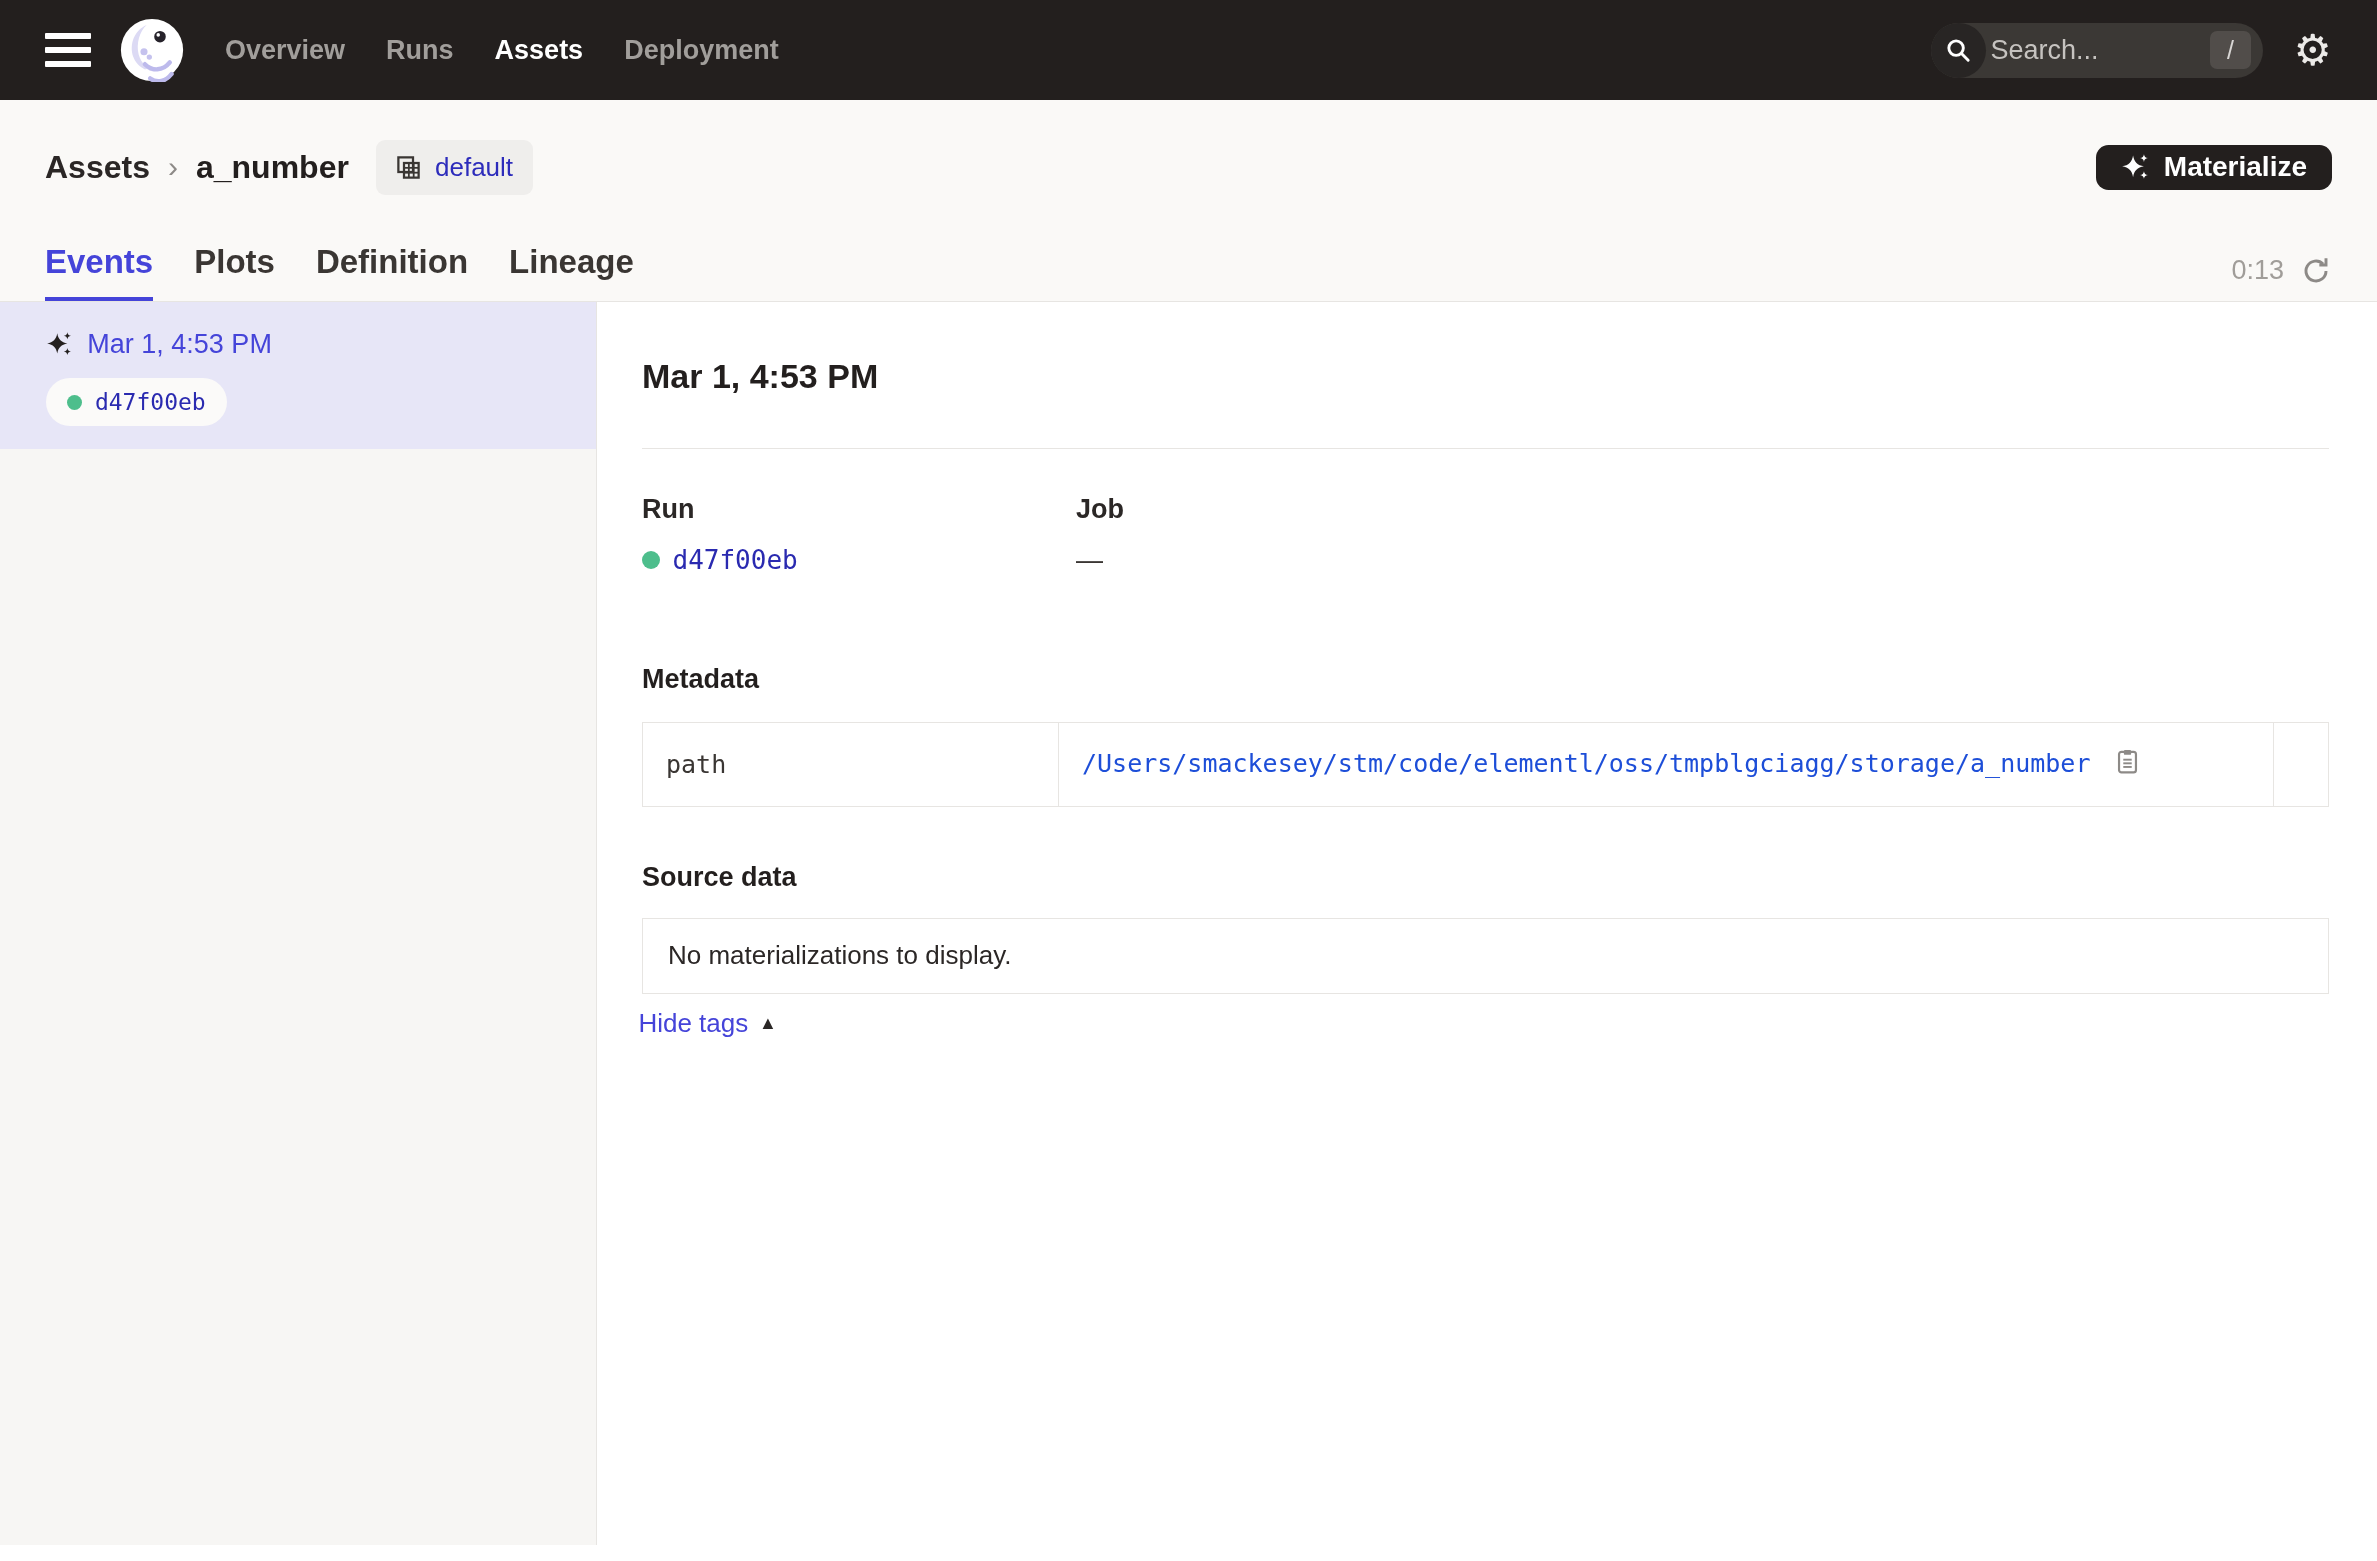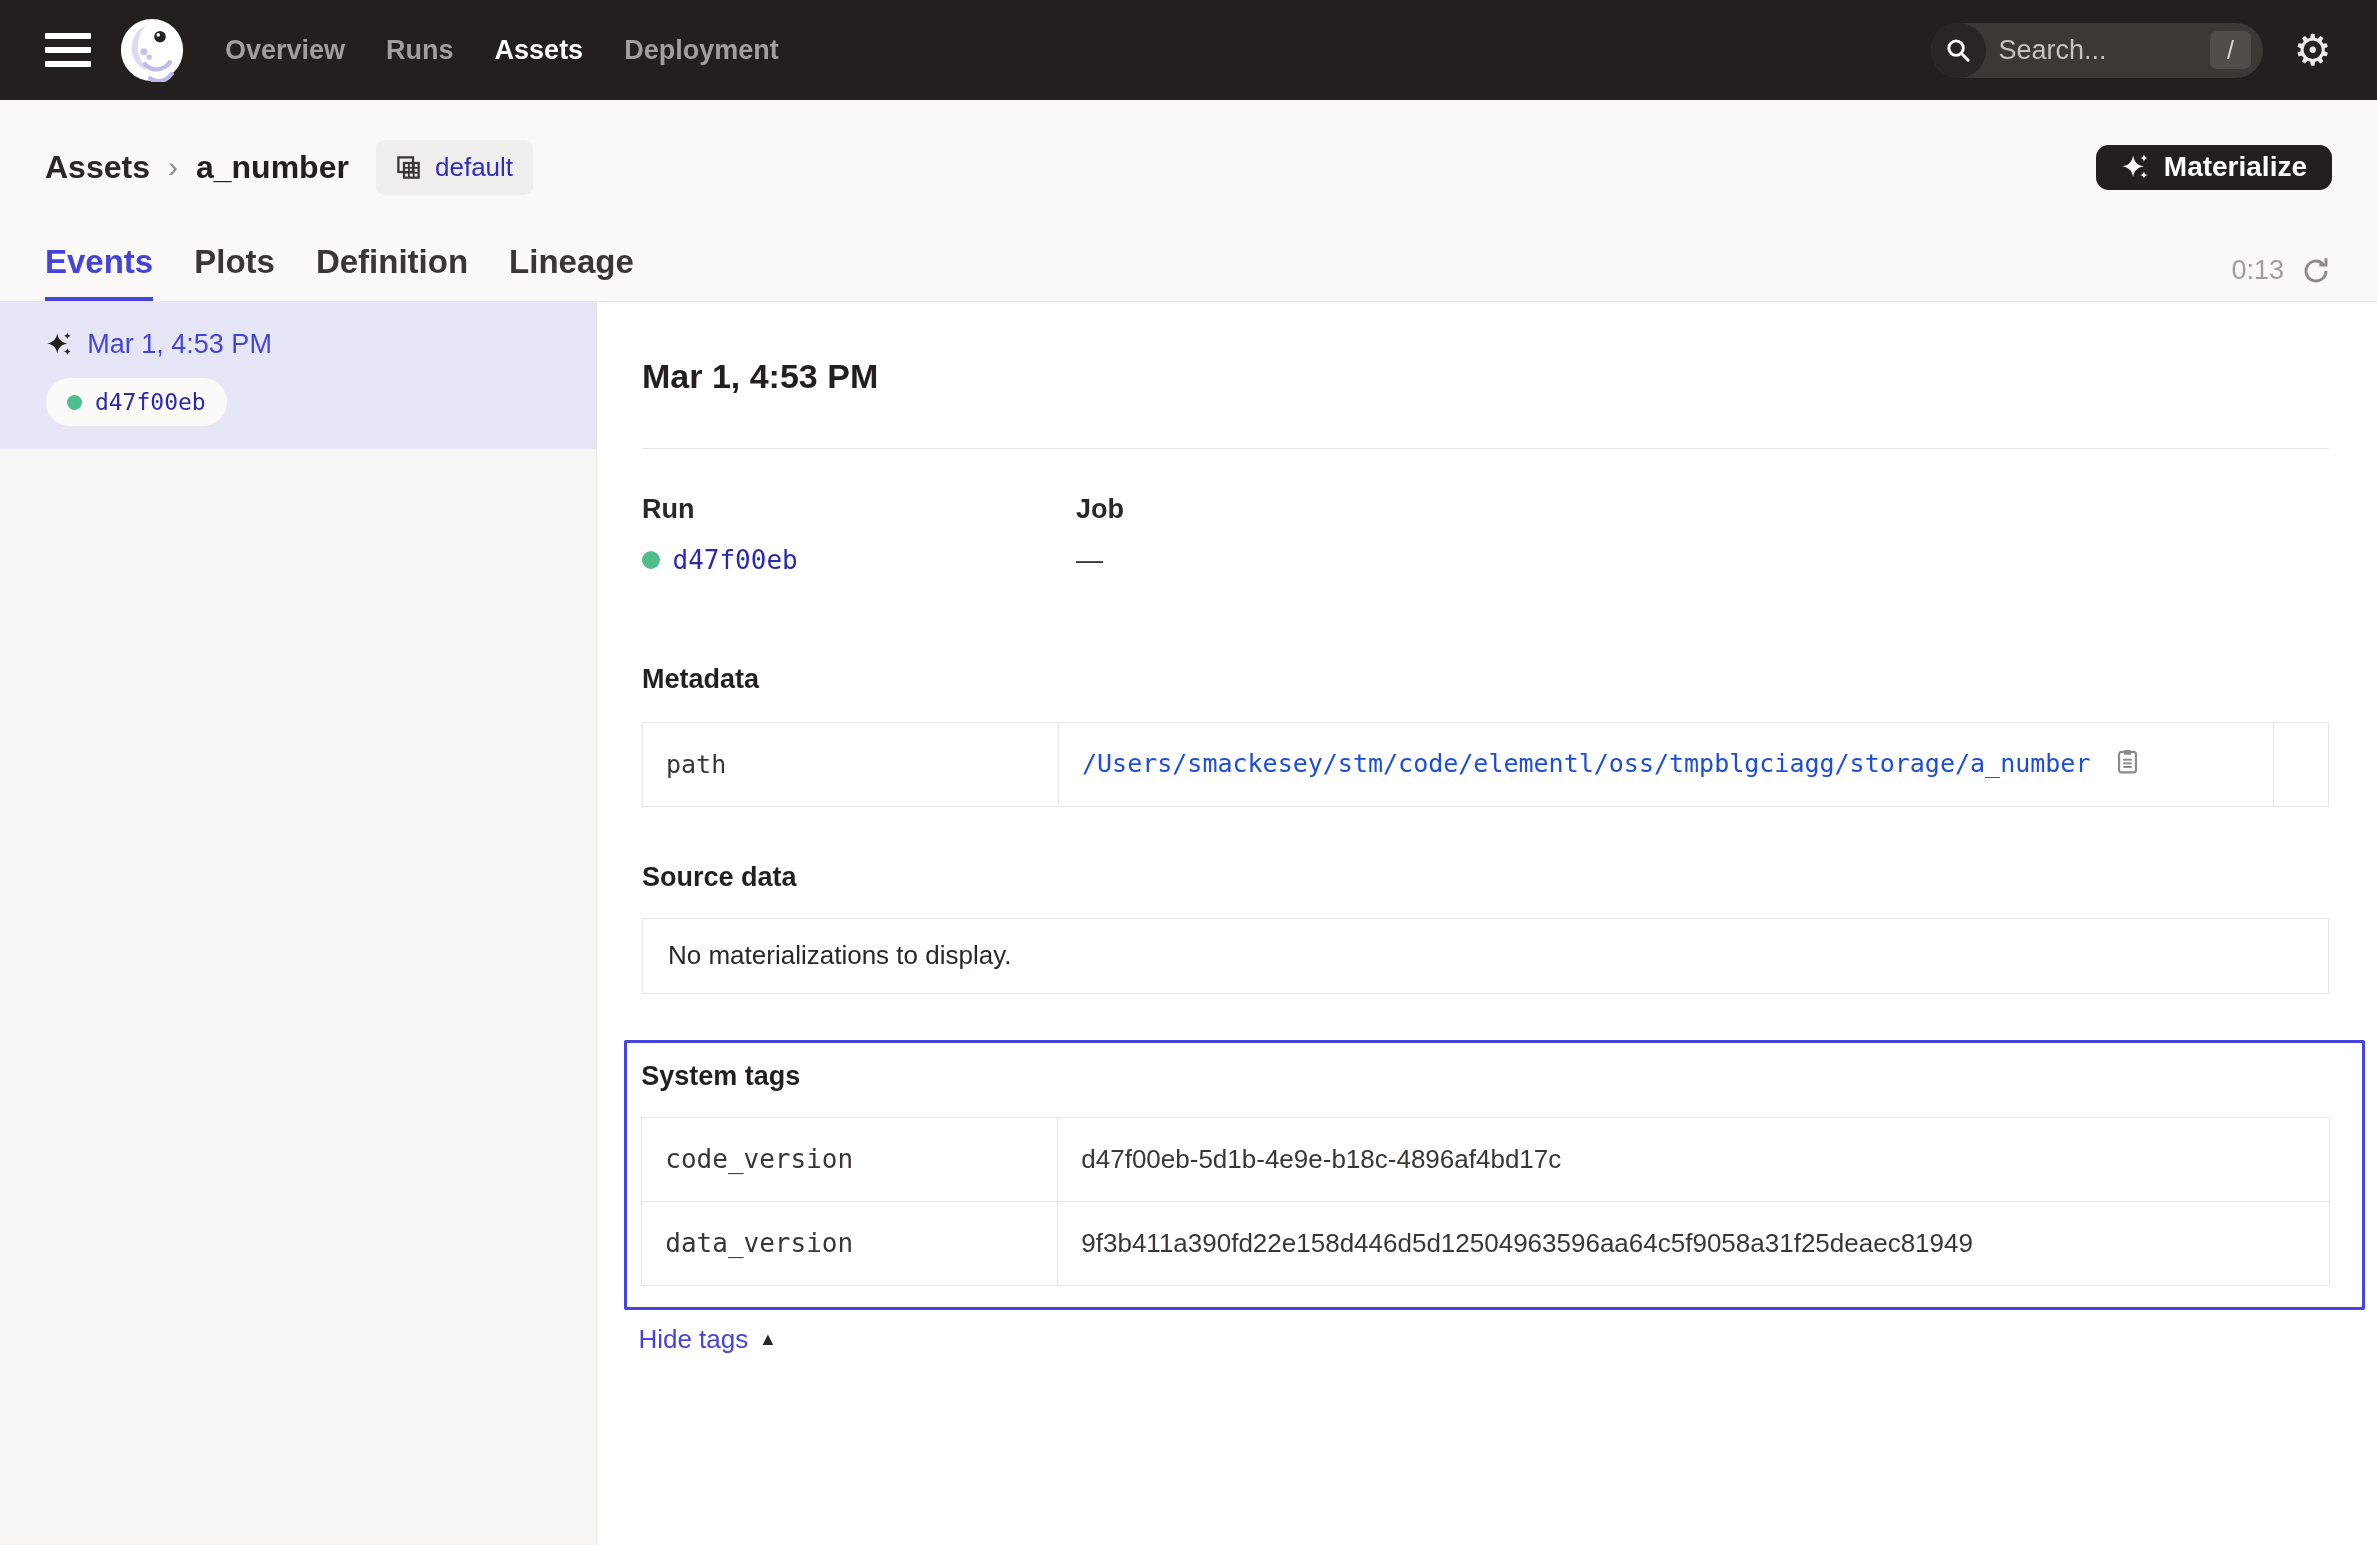--- a/index.html
+++ b/index.html
@@ -15,21 +15,21 @@
   .logo { margin-left:29px; width:64px; height:64px; }
   .navlinks { display:flex; align-items:center; gap:41px; margin-left:41px; }
   .navlink { font-size:27px; font-weight:600; color:#a19e9b; cursor:pointer; }
   .navlink.active { color:#ffffff; }
   .topnav-spacer { flex:1; }
   .searchbox { width:332px; height:55px; background:#3b3835; border-radius:29px;
     display:flex; align-items:center; overflow:hidden; }
   .search-circle { width:55px; height:55px; border-radius:50%; background:#282524;
     display:flex; align-items:center; justify-content:center; flex:none; }
   .search-input { flex:1; min-width:0; background:transparent; border:none; outline:none;
-    color:#eceae8; font-size:27px; padding-left:12px; font-family:"Liberation Sans",sans-serif; }
+    color:#eceae8; font-size:27px; padding-left:4px; font-family:"Liberation Sans",sans-serif; }
   .search-input::placeholder { color:#c6c3c0; opacity:1; }
   .slash-badge { flex:none; margin-right:12.5px; width:41px; height:38px; background:#514d4a;
     border-radius:7.1px; color:#d9d7d5; font-size:25px; display:flex; align-items:center; justify-content:center; }
   .gear { margin-left:30px; font-size:43px; color:#eceae8; line-height:1; cursor:pointer;
     font-family:"DejaVu Sans", sans-serif; }
 
   
   .header { height:134px; background:#faf9f7; display:flex; align-items:center; padding:0 45px; }
   .crumb-root { font-size:32px; font-weight:600; color:#2b2726; cursor:pointer; }
   .crumb-sep { font-size:30px; color:#8d8a87; margin:0 18px; }
@@ -239,35 +239,20 @@
         </tr>
       </tbody>
         </table>
     </div>
 
     <div class="source-section">
       <div class="section-heading">Source data</div>
       <div class="empty-box">No materializations to display.</div>
     </div>
 
-    <div class="systags-section">
-      <div class="section-heading">System tags</div>
-      <table class="kv-table">
-        <tbody>
-            <tr>
-          <td class="kv-key mono">code_version</td>
-          <td>d47f00eb-5d1b-4e9e-b18c-4896af4bd17c</td>
-        </tr>
-        <tr>
-          <td class="kv-key mono">data_version</td>
-          <td>9f3b411a390fd22e158d446d5d12504963596aa64c5f9058a31f25deaec81949</td>
-        </tr>
-      </tbody>
-        </table>
-    </div>
     <div>
       <span class="hide-tags">
         <span>Hide tags</span>
         <span class="caret">▲</span>
       </span>
     </div>
   </div>
 </div>
 
 

